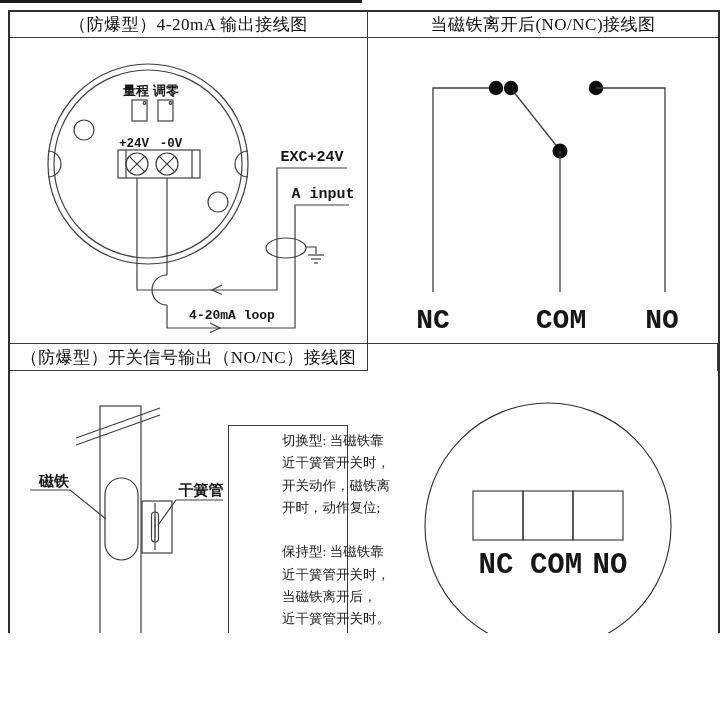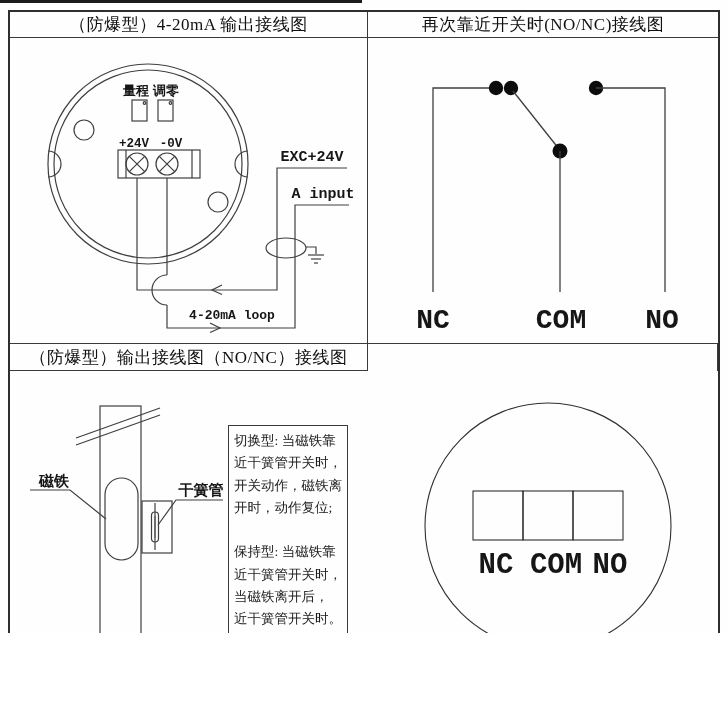--- a/index.html
+++ b/index.html
@@ -20,38 +20,38 @@
     border-bottom:1.5px solid #3a3a3a; display:flex; align-items:center; justify-content:center;
     font-size:17px; color:#101010; letter-spacing:0.5px; white-space:nowrap;
   }
   .row2 { border-bottom:1.5px solid #3a3a3a; }
   .diagram-svg { position:absolute; left:0; top:0; }
   .note-box {
     position:absolute; left:218px; top:54px; width:120px; height:255px;
     box-sizing:border-box; border:1.5px solid #3a3a3a; padding:4px 2px 0 5px;
     font-size:13.5px; line-height:22.3px; color:#1c1c1c; background:#fefefe;
   }
-  .note-line { min-height:22.3px; white-space:nowrap; }
+  .note-line { min-height:22.3px; white-space:nowrap;margin-left:48px; }
   text { fill:#161616; }
   .cadtxt { font-family:"Liberation Mono", monospace; font-weight:bold; }
   .cntxt  { font-family:"Liberation Serif", serif; font-weight:bold; }
 </style>
 </head>
 <body>
 
 <div class="page">
   <div class="artifact-top"></div>
 
   <div class="frame">
 
     <div class="cell col1 hdr">
       <span>（防爆型）4-20mA 输出接线图</span>
     </div>
     <div class="cell hdr">
-      <span>再次靠近开关时(NO/NC)接线图</span>
+      <span>当磁铁离开后(NO/NC)接线图</span>
     </div>
 
     <div class="cell col1 row2">
       <svg class="diagram-svg" width="356" height="305" viewBox="0 0 356 305" stroke="#3f3f3f" stroke-width="1.2" fill="none">
 
         <circle cx="138" cy="126" r="100"></circle>
         <circle cx="138" cy="126" r="94"></circle>
         <path d="M 38 113 A 13 13 0 0 1 38 139"></path>
         <path d="M 238 113 A 13 13 0 0 0 238 139"></path>
         <circle cx="74" cy="92" r="10"></circle>
@@ -106,21 +106,21 @@
         <path d="M192 113 V254"></path>
         <circle cx="228" cy="50" r="7.2" fill="#0d0d0d" stroke="none"></circle>
         <path d="M228 50 H297 V254"></path>
         <text x="65" y="290" font-size="28" class="cadtxt" text-anchor="middle" stroke="none">NC</text>
         <text x="193" y="290" font-size="28" class="cadtxt" text-anchor="middle" stroke="none">COM</text>
         <text x="294" y="290" font-size="28" class="cadtxt" text-anchor="middle" stroke="none">NO</text>
       </svg>
     </div>
 
     <div class="cell col1 hdr">
-      <span>（防爆型）输出接线图（NO/NC）接线图</span>
+      <span>（防爆型）开关信号输出（NO/NC）接线图</span>
     </div>
 
     <div class="cell col1">
       <svg class="diagram-svg" width="356" height="328" viewBox="0 0 356 328" stroke="#2f2f2f" stroke-width="1.1" fill="none">
         <circle cx="180" cy="182" r="123"></circle>
         <rect x="105" y="147" width="50" height="49"></rect>
         <rect x="155" y="147" width="50" height="49"></rect>
         <rect x="205" y="147" width="50" height="49"></rect>
         <text x="128" y="229" font-size="29" class="cadtxt" text-anchor="middle" stroke="none">NC</text>
         <text x="188" y="229" font-size="29" class="cadtxt" text-anchor="middle" stroke="none">COM</text>

